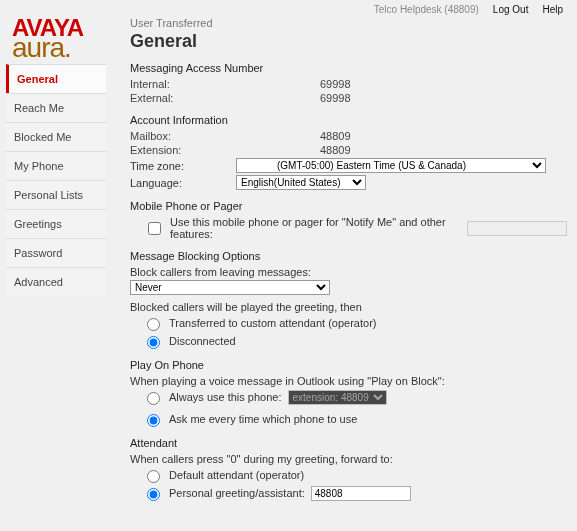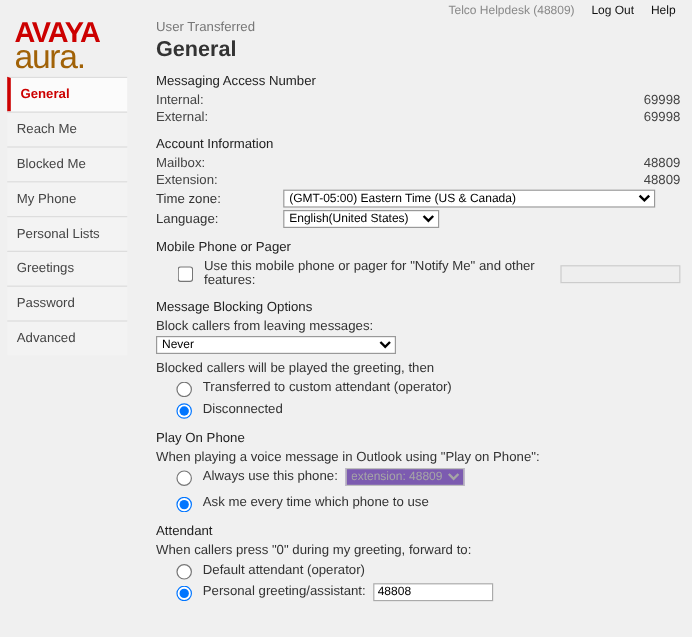--- a/index.html
+++ b/index.html
@@ -90,34 +90,33 @@
   }
   .section-title {
     font-weight: normal;
     font-size: 11px;
     margin: 10px 0 4px 0;
     color: #222;
   }
   .kv-row {
     display: flex;
     margin: 2px 0;
-    justify-content: space-between;
   }
   .kv-label { width: 190px; color: #444; }
   .kv-val { color: #444; }
   .row { margin: 2px 0; display: flex; align-items: center; gap: 6px; }
   select {
     font-size: 10px;
     border: 1px solid #999;
     background: #fff;
   }
-  select.tz { width: 310px; }
+  select.tz { width: 310px; padding-left: 36px; }
   select.lang { width: 130px; }
   select.block { width: 200px; }
-  select.ext { font-size: 10px; color: #888; background: #4c1d95; border: 1px solid #aaa; }
+  select.ext { font-size: 10px; color: #888; background: #000000; border: 1px solid #aaa; }
   input[type="text"] {
     font-size: 10px;
     border: 1px solid #aaa;
     padding: 1px 3px;
     background: #fff;
   }
   input.disabled {
     background: #eee;
     border: 1px solid #ccc;
     color: #999;
@@ -212,21 +211,21 @@
     <div class="option-row">
       <input type="radio" name="blk" style="">
       <label>Transferred to custom attendant (operator)</label>
     </div>
     <div class="option-row">
       <input type="radio" name="blk" checked="" style="">
       <label>Disconnected</label>
     </div>
 
     <div class="section-title">Play On Phone</div>
-    <div>When playing a voice message in Outlook using "Play on Phone":</div>
+    <div>When playing a voice message in Outlook using "Play on Block":</div>
     <div class="option-row">
       <input type="radio" name="pop" style="">
       <label>Always use this phone:</label>
       <select class="ext" disabled="">
         <option>extension: 48809</option>
       </select>
     </div>
     <div class="option-row" style="margin-top:6px;">
       <input type="radio" name="pop" checked="" style="">
       <label>Ask me every time which phone to use</label>

